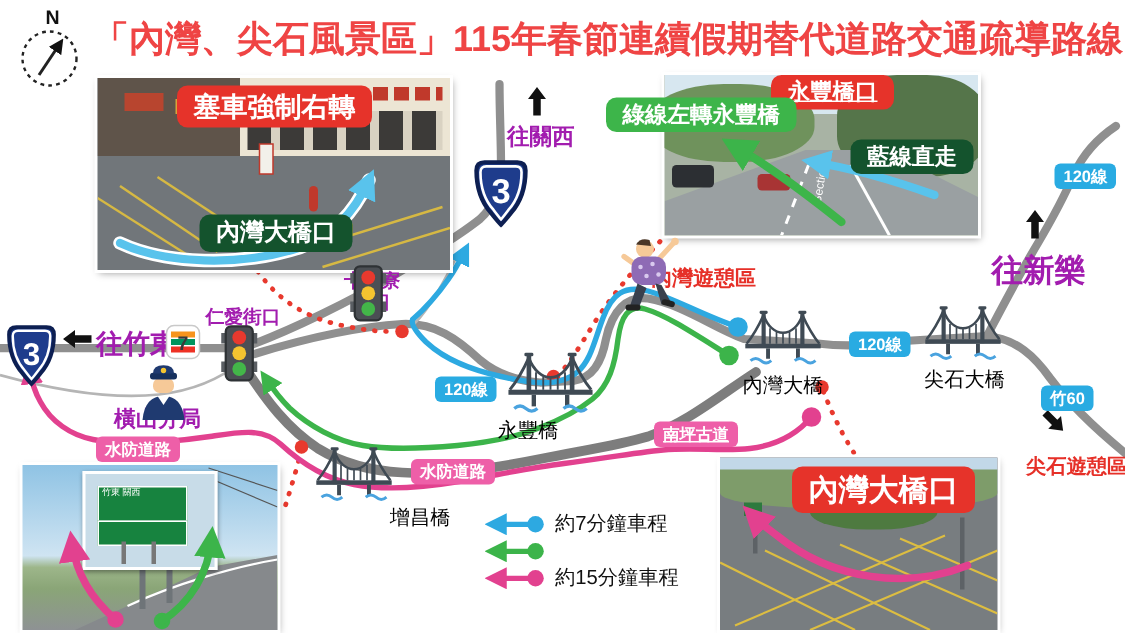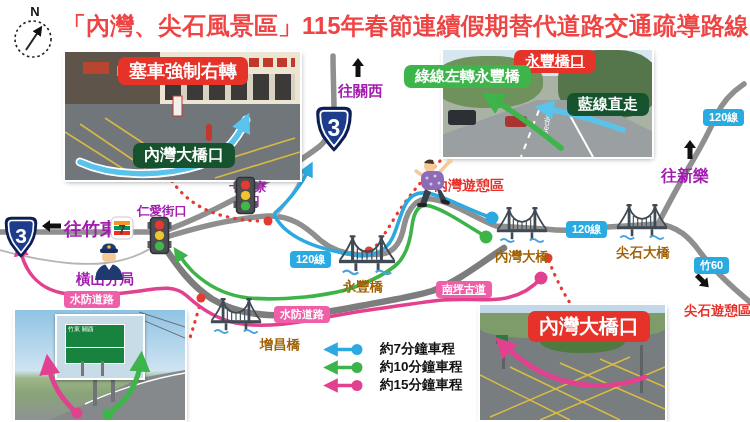--- a/index.html
+++ b/index.html
@@ -17,22 +17,22 @@
   .tag-green{background:#3db54a;}
   .roadtag{position:absolute;background:#29abe2;color:#fff;font-size:11px;font-weight:bold;
            padding:1px 6px;border-radius:4px;white-space:nowrap;z-index:25;}
   .pinktag{position:absolute;background:#ee5fa8;color:#fff;font-size:11px;font-weight:bold;
            padding:1px 6px;border-radius:4px;white-space:nowrap;z-index:25;}
   .blk{position:absolute;color:#a21caf;font-weight:bold;white-space:nowrap;z-index:25;}
   .red{color:#e63028;}
   .ctr{text-align:center;}
   .legend{position:absolute;left:316px;top:340px;z-index:25;}
   .legend-row{display:flex;align-items:center;height:18px;}
-  .legend-row span{font-size:13.5px;font-weight:bold;color:#111;margin-left:16px;}
-  .bridge-lbl{position:absolute;color:#a16207;font-weight:bold;font-size:13.5px;
+  .legend-row span{font-size:13.5px;font-weight:normal;color:#111;margin-left:6px;}
+  .bridge-lbl{position:absolute;color:#000000;font-weight:normal;font-size:13.5px;
               text-align:center;white-space:nowrap;z-index:25;}
   .inset-sign{position:absolute;background:#17833f;border:1px solid #fff;color:#fff;
               font-size:6px;line-height:1.2;padding:1px 2px;overflow:hidden;}
 </style>
 </head>
 <body>
 
 <div class="stage">
 
   <svg class="abs" style="width:0;height:0" aria-hidden="true">
@@ -274,37 +274,37 @@
       <circle cx="26" cy="27" r="1.5" fill="#d9c9ee"></circle>
     <path d="M12,33 L7,48 L13,49 L18,36 Z" fill="#39404d"></path>
     <path d="M24,33 L28,47 L34,45 L28,34 Z" fill="#39404d"></path>
     <rect x="4" y="47" width="10" height="4" rx="2" fill="#222"></rect>
     <rect x="28" y="44" width="9" height="4" rx="2" transform="rotate(15 32 46)" fill="#222"></rect>
   </svg>
 
   <svg class="abs" style="left:338px;top:231px;z-index:24" width="58" height="46">
       <use href="#bridge"></use>
     </svg>
-  <div class="bridge-lbl" style="left:335px;top:278px;width:56px;text-align:center;">永豐橋</div>
+  <div class="bridge-lbl" style="left:324px;top:278px;width:56px;text-align:center;">永豐橋</div>
   <svg class="abs" style="left:210px;top:293px;z-index:24" width="52" height="44">
       <use href="#bridge"></use>
     </svg>
   <div class="bridge-lbl" style="left:208px;top:336px;width:56px;margin-left:44px;">增昌橋</div>
   <svg class="abs" style="left:496px;top:202px;z-index:24" width="52" height="44">
       <use href="#bridge"></use>
     </svg>
   <div class="bridge-lbl" style="left:492px;top:248px;width:60px;">內灣大橋</div>
   <svg class="abs" style="left:616px;top:199px;z-index:24" width="52" height="44">
       <use href="#bridge"></use>
     </svg>
   <div class="bridge-lbl" style="left:612px;top:244px;width:62px;">尖石大橋</div>
 
   <div class="blk" style="left:338px;top:82px;font-size:15px;">往關西</div>
   <div class="blk" style="left:64px;top:217px;font-size:18px;">往竹東</div>
-  <div class="blk" style="left:661px;top:166px;font-size:16px;">往新樂</div>
+  <div class="blk" style="left:661px;top:166px;font-size:21px;">往新樂</div>
   <div class="blk" style="left:137px;top:203px;font-size:12.5px;">仁愛街口</div>
   <div class="blk ctr" style="left:194px;top:180px;width:44px;font-size:12.5px;line-height:1.15;margin-left:32px;">
     <div>十分寮</div>
     <div>路口</div>
   </div>
   <div class="blk" style="left:76px;top:270px;font-size:14.5px;">橫山分局</div>
   <div class="blk red" style="left:434px;top:177px;font-size:14px;text-shadow:0 0 2px #fff,0 0 2px #fff;">內灣遊憩區</div>
   <div class="blk red" style="left:684px;top:302px;font-size:13.5px;">尖石遊憩區</div>
 
   <div class="roadtag" style="left:290px;top:251px;">120線</div>
@@ -321,21 +321,20 @@
         <line x1="41" y1="7.5" x2="13" y2="7.5" stroke="#2da9e1" stroke-width="3.5" marker-end="url(#mB)"></line>
         <circle cx="41" cy="7.5" r="5.5" fill="#2da9e1"></circle>
       </svg>
       <span>約7分鐘車程</span>
     </div>
     <div class="legend-row">
       <svg width="48" height="15" viewBox="0 0 48 15">
         <line x1="41" y1="7.5" x2="13" y2="7.5" stroke="#3cb44a" stroke-width="3.5" marker-end="url(#mG)"></line>
         <circle cx="41" cy="7.5" r="5.5" fill="#3cb44a"></circle>
       </svg>
-      <span>約10分鐘車程</span>
     </div>
     <div class="legend-row">
       <svg width="48" height="15" viewBox="0 0 48 15">
         <line x1="41" y1="7.5" x2="13" y2="7.5" stroke="#e2418f" stroke-width="3.5" marker-end="url(#mP)"></line>
         <circle cx="41" cy="7.5" r="5.5" fill="#e2418f"></circle>
       </svg>
       <span>約15分鐘車程</span>
     </div>
   </div>
 

